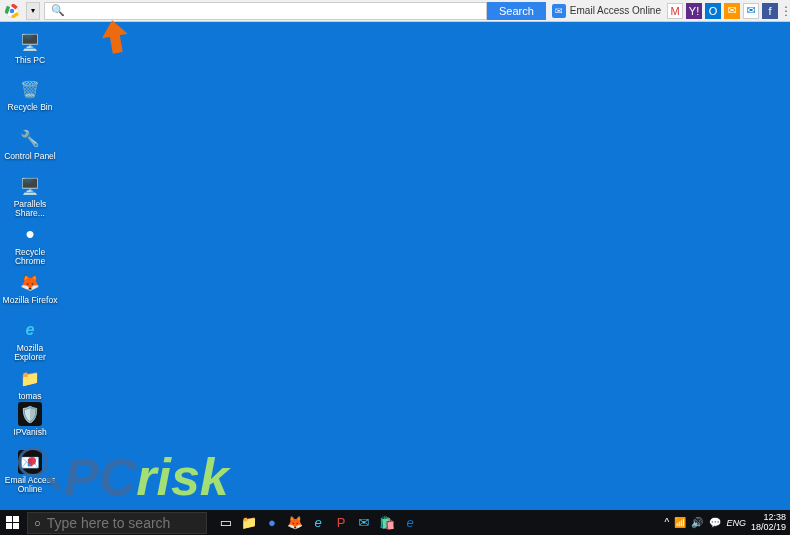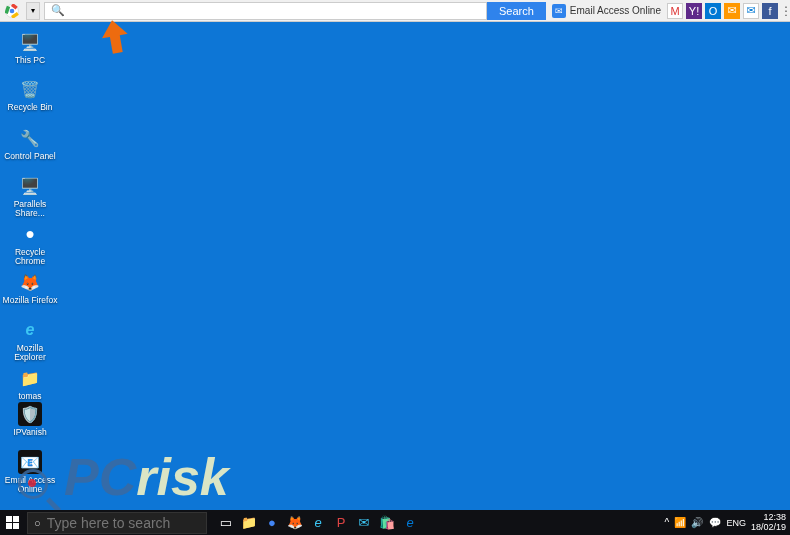--- a/index.html
+++ b/index.html
@@ -115,34 +115,34 @@
 
 .watermark {
   position: absolute;
   bottom: 28px; left: 18px;
   font-family: Arial, sans-serif;
   font-style: italic;
   font-weight: bold;
   font-size: 52px;
   color: #3b6aa0;
   opacity: 0.85;
-  display: flex; align-items: flex-end;
+  display: flex; align-items: flex-start;
 }
 .watermark .mag {
   width: 38px; height: 38px;
   position: relative;
   margin-right: 8px;
 }
 .watermark .mag .circ {
   width: 30px; height: 30px; border:3px solid #3b6aa0; border-radius:50%;
   position:absolute; top:0; left:0;
 }
 .watermark .mag .dot { position:absolute; width:8px;height:8px; background:#d23; border-radius:50%; top:10px; left:10px; }
 .watermark .mag .hndl { position:absolute; width:5px; height:16px; background:#3b6aa0; transform:rotate(-45deg); bottom:-6px; right:0; }
-.watermark .risk { color: #fef9c3; }
+.watermark .risk { color: #bef264; }
 .watermark .com { color: #d86614; }
 
 
 .taskbar {
   position: absolute;
   bottom: 0; left:0; right:0;
   height: 25px;
   background: #0f1014;
   display: flex;
   align-items: center;
@@ -157,21 +157,21 @@
   padding-left: 6px;
   border: 1px solid #333;
   margin-left: 2px;
 }
 .search-box-tb .glass { font-size: 11px; color:#ccc; margin-right:6px; }
 .search-box-tb input { flex:1; background:transparent; border:none; outline:none; color:#999; font-size:14px; }
 .tb-icons { display:flex; align-items:center; margin-left:10px; gap:5px; }
 .tb-ic { width:18px; height:18px; display:flex; align-items:center; justify-content:center; font-size:13px; }
 .spacer { flex:1; }
 .systray { display:flex; align-items:center; gap:5px; font-size:10px; color:#fff; padding-right:4px; }
-.systray .lang { font-size:9px; }
+.systray .lang { font-size:9px;font-style:italic; }
 .systray .datetime { text-align:right; font-size:9px; line-height:1.1; }
 </style>
 </head>
 <body>
 
 <div class="browser-bar">
   <div class="chrome-logo">
     <svg viewBox="0 0 24 24" width="14" height="14">
         <circle cx="12" cy="12" r="11" fill="#fff" stroke="#ccc"></circle>
         <circle cx="12" cy="12" r="4" fill="#4285f4"></circle>

